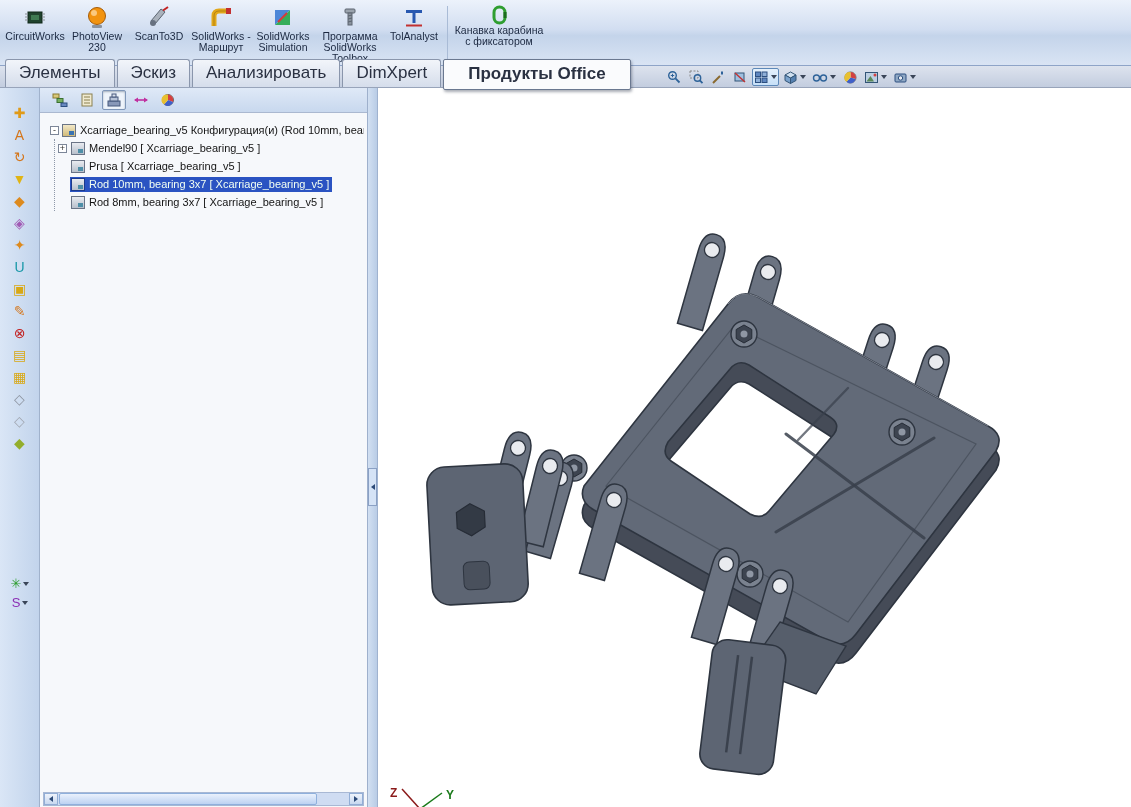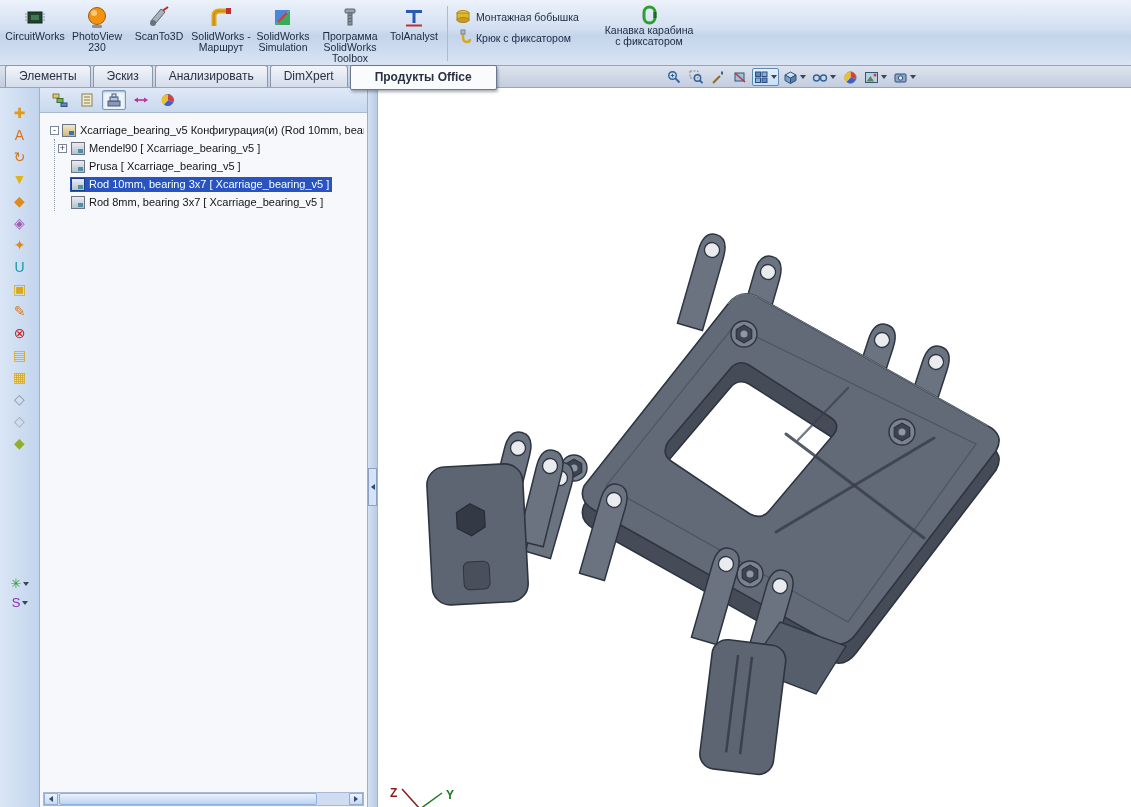--- a/index.html
+++ b/index.html
@@ -17,21 +17,21 @@
   .rsmallcol { display:flex; flex-direction:column; justify-content:flex-start; padding-top:4px; width:150px; }
   .rsmall { display:flex; align-items:center; gap:4px; height:21px; font-size:10.5px; color:#1b2840; padding-left:2px; border-radius:2px; }
   .rtall { width:92px; display:flex; flex-direction:column; align-items:center; padding-top:3px;
     font-size:10.5px; line-height:11px; text-align:center; color:#1b2840; }
   .sicon { width:17px; height:17px; flex:0 0 auto; }
 
   
   .tabband { position:absolute; left:0; top:66px; width:1131px; height:22px;
     background:linear-gradient(#dde3ee, #c3cddf); border-bottom:1px solid #98a4ba; }
   .tabs { position:absolute; left:5px; bottom:0; display:flex; align-items:flex-end; }
-  .tab { font-size:12px; color:#2a3142; padding:3px 13px 4px; border:1px solid #8a96ac; border-bottom:none;
+  .tab { font-size:17px; color:#2a3142; padding:3px 13px 4px; border:1px solid #8a96ac; border-bottom:none;
     border-radius:3px 3px 0 0; background:linear-gradient(#f2f5fa,#d5ddeb); margin-right:2px; white-space:nowrap; }
   .tab.active { background:#fafbfd; font-weight:bold; border:1px solid #6a7890; border-radius:2px;
     box-shadow:1px 2px 3px rgba(40,50,70,.4); position:relative; top:3px; z-index:5; padding:4px 24px 5px; }
 
   
   .viewtools { position:absolute; left:664px; top:2px; display:flex; align-items:center; gap:2px; }
   .vbtn { height:18px; min-width:20px; display:flex; align-items:center; justify-content:center;
     border:1px solid transparent; border-radius:2px; padding:0 1px; }
   .vbtn.active { background:linear-gradient(#e4f0fc,#c7e0f8); border-color:#5d88b8; }
   .caret { width:0; height:0; border-left:3px solid transparent; border-right:3px solid transparent;
@@ -181,41 +181,20 @@
           <rect x="4" y="5" width="16" height="3" fill="#2858b0"></rect>
           <rect x="10.5" y="8" width="3" height="10" fill="#2858b0"></rect>
           <line x1="4" y1="20.5" x2="20" y2="20.5" stroke="#c23030" stroke-width="2"></line>
         </svg>
     </span>
     <span>TolAnalyst</span>
   </div>
 
   <div class="rsep"></div>
 
-  <div class="rsmallcol">
-    <div class="rsmall">
-      <span class="sicon">
-        <svg width="17" height="17">
-            <ellipse cx="8" cy="5" rx="6" ry="2.5" fill="#f0cc50" stroke="#a88418"></ellipse>
-            <rect x="2" y="5" width="12" height="7" fill="#e0b830" stroke="#a88418"></rect>
-            <ellipse cx="8" cy="12" rx="6" ry="2.5" fill="#c89c20" stroke="#a88418"></ellipse>
-          </svg>
-      </span>
-      <span>Монтажная бобышка</span>
-    </div>
-    <div class="rsmall">
-      <span class="sicon">
-        <svg width="17" height="17">
-            <path d="M 8,3 L 8,8 Q 8,13 12,13 Q 15,13 15,10" fill="none" stroke="#d8a820" stroke-width="2.5"></path>
-            <rect x="6" y="1" width="4" height="4" fill="#b0b8c2" stroke="#7a828c"></rect>
-          </svg>
-      </span>
-      <span>Крюк с фиксатором</span>
-    </div>
-  </div>
 
   <div class="rtall">
     <span class="sicon" style="width:20px;height:20px">
       <svg width="20" height="20">
           <rect x="5" y="2" width="11" height="16" rx="5.5" fill="none" stroke="#2f9e30" stroke-width="3"></rect>
           <line x1="16" y1="7" x2="16" y2="13" stroke="#1c6c1e" stroke-width="3"></line>
         </svg>
     </span>
     <span>Канавка карабина с фиксатором</span>
   </div>

